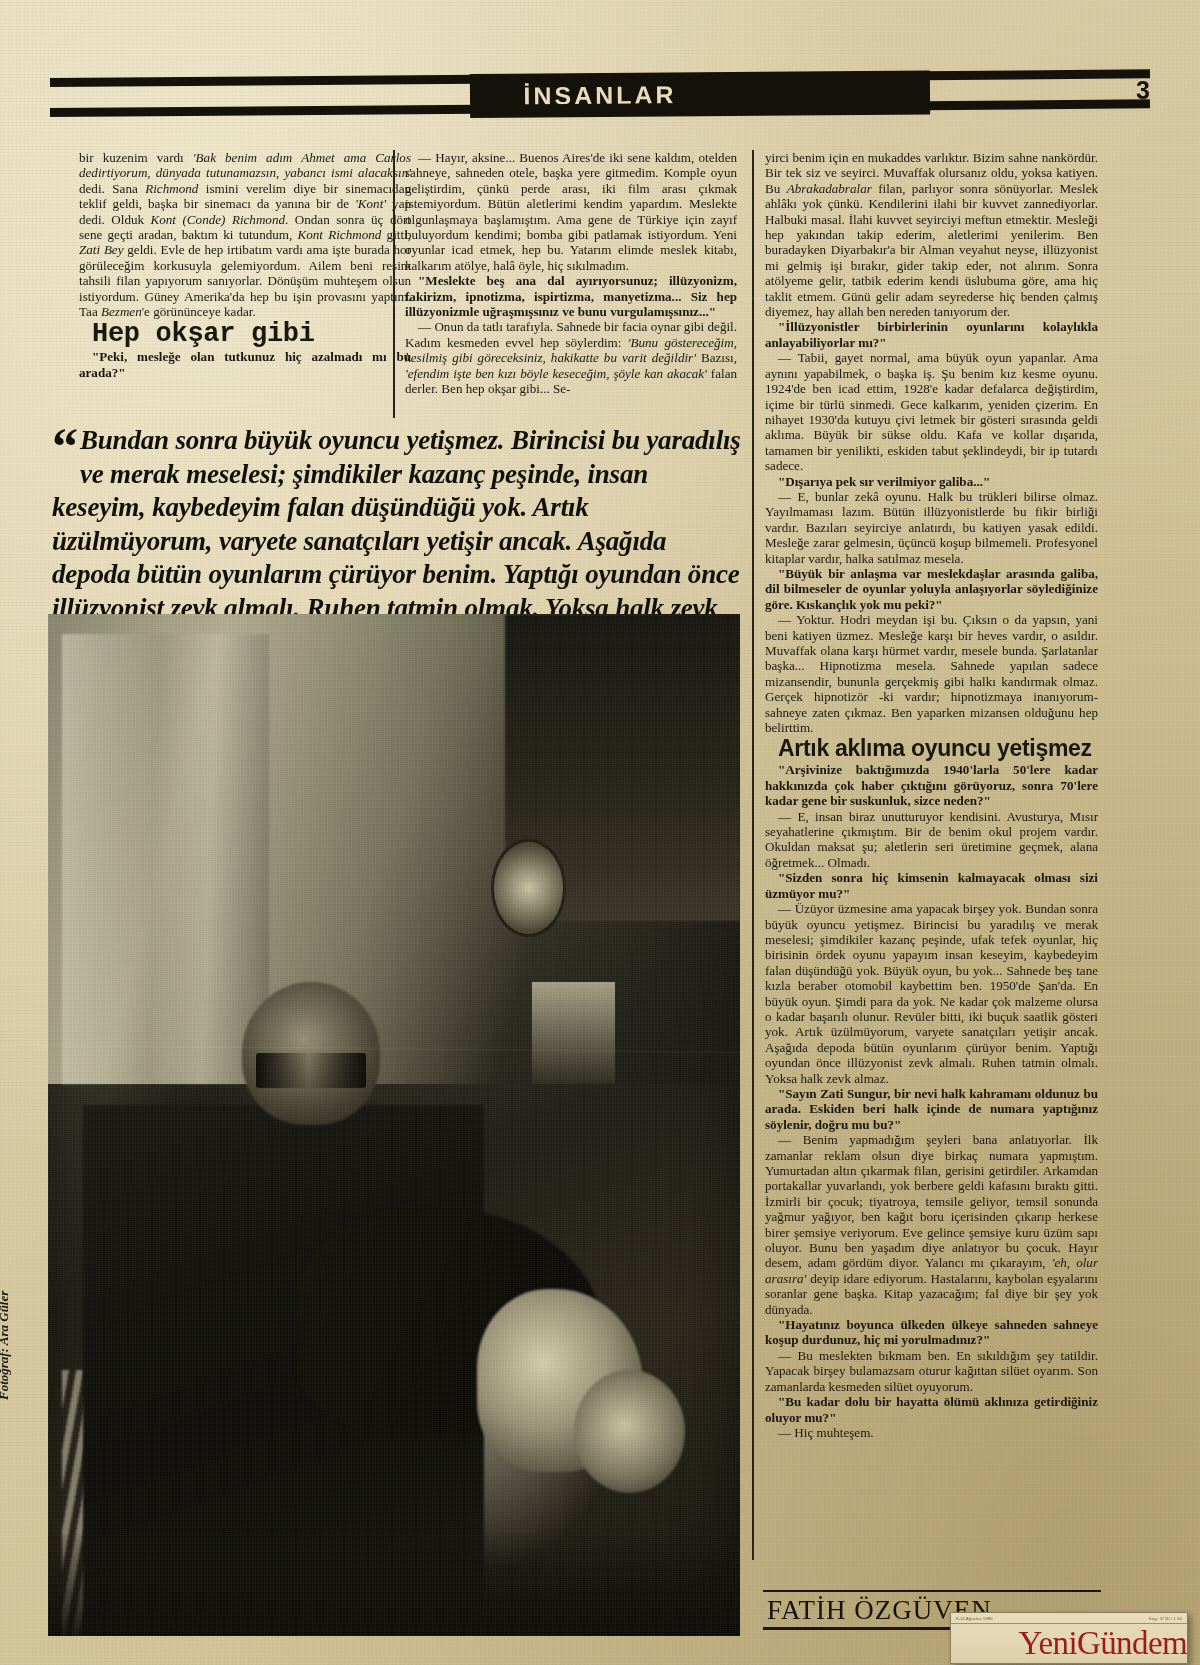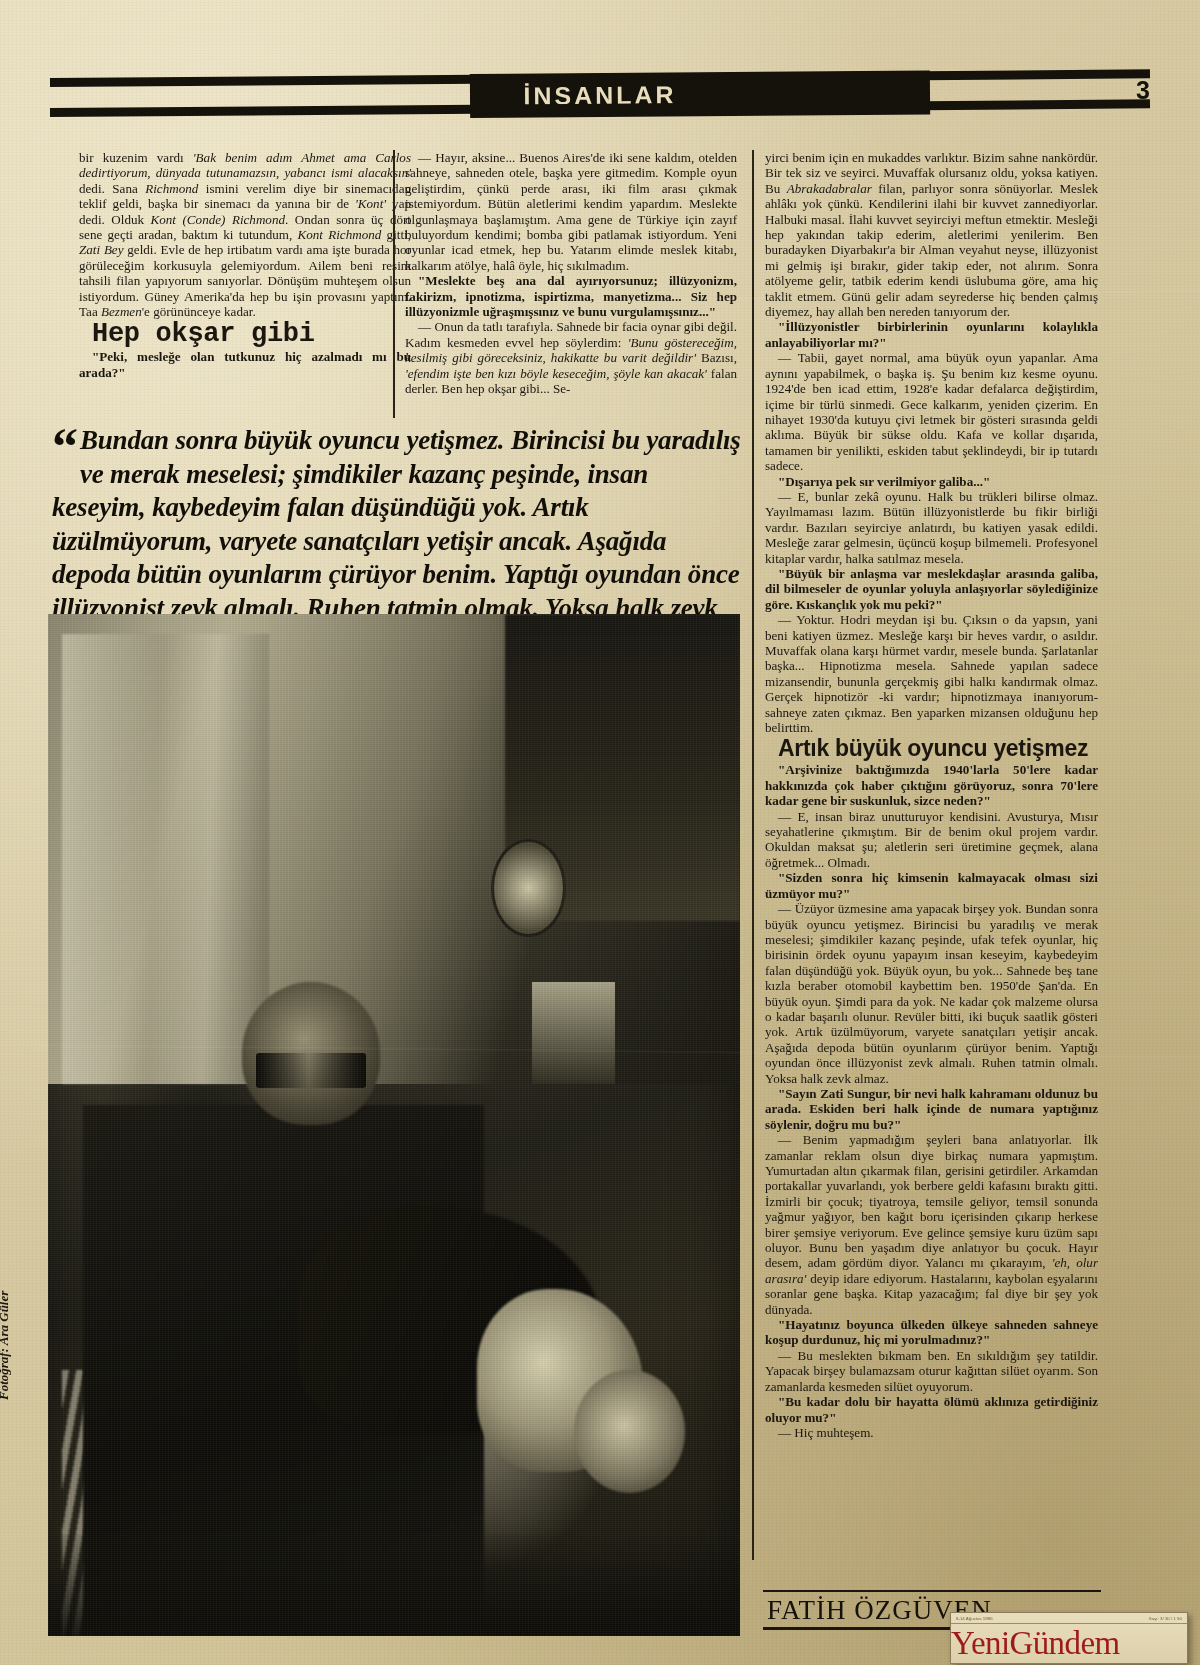--- a/index.html
+++ b/index.html
@@ -151,21 +151,21 @@
     box-shadow:3px 3px 6px rgba(0,0,0,.35);
     overflow:hidden;
   }
   .logo-top{
     height:10px;border-bottom:1px solid #9b8d66;
     display:flex;justify-content:space-between;align-items:center;
     padding:0 5px;font-size:4.4px;font-family:"Liberation Sans",sans-serif;color:#6d5f3d;
   }
   .logo-name{
     font-family:"Liberation Serif",serif;font-size:33px;line-height:37px;
-    color:#9e1b1b;text-align:left;letter-spacing:-0.6px;padding-top:1px;
+    color:#9e1b1b;text-align:right;letter-spacing:-0.6px;padding-top:1px;
   }
 
   
   .crease{position:absolute;background:rgba(255,255,255,.22);pointer-events:none;}
 </style>
 </head>
 <body>
 
 <div class="paper"></div>
 <div class="grain"></div>
@@ -219,21 +219,21 @@
   <div class="photo-credit">Fotoğraf: Ara Güler</div>
 
   <div class="col" id="col3">
     <p class="noind"><span>yirci benim için en mukaddes varlıktır. Bizim sahne nankördür. Bir tek siz ve seyirci. Muvaffak olursanız oldu, yoksa katiyen. Bu </span><i>Abrakadabralar</i><span> filan, parlıyor sonra sönüyorlar. Meslek ahlâkı yok çünkü. Kendilerini ilahi bir kuvvet zannediyorlar. Halbuki masal. İlahi kuvvet seyirciyi meftun etmektir. Mesleği hep yakından takip ederim, aletlerimi yenilerim. Ben buradayken Diyarbakır'a bir Alman veyahut neyse, illüzyonist mi gelmiş işi bırakır, gider takip eder, not alırım. Sonra atölyeme gelir, tatbik ederim kendi üslubuma göre, ama hiç taklit etmem. Günü gelir adam seyrederse hiç benden çalmış diyemez, hay allah ben nereden tanıyorum der.</span></p>
     <p class="q">"İllüzyonistler birbirlerinin oyunlarını kolaylıkla anlayabiliyorlar mı?"</p>
     <p>— Tabii, gayet normal, ama büyük oyun yapanlar. Ama aynını yapabilmek, o başka iş. Şu benim kız kesme oyunu. 1924'de ben icad ettim, 1928'e kadar defalarca değiştirdim, içime bir türlü sinmedi. Gece kalkarım, yeniden çizerim. En nihayet 1930'da kutuyu çivi letmek bir gösteri sırasında geldi aklıma. Büyük bir sükse oldu. Kafa ve kollar dışarıda, tamamen bir yenilikti, eskiden tabut şeklindeydi, bir ip tutardı sadece.</p>
     <p class="q">"Dışarıya pek sır verilmiyor galiba..."</p>
     <p>— E, bunlar zekâ oyunu. Halk bu trükleri bilirse olmaz. Yayılmaması lazım. Bütün illüzyonistlerde bu fikir birliği vardır. Bazıları seyirciye anlatırdı, bu katiyen yasak edildi. Mesleğe zarar gelmesin, üçüncü koşup bilmemeli. Profesyonel kitaplar vardır, halka satılmaz mesela.</p>
     <p class="q">"Büyük bir anlaşma var meslekdaşlar arasında galiba, dil bilmeseler de oyunlar yoluyla anlaşıyorlar söylediğinize göre. Kıskançlık yok mu peki?"</p>
     <p>— Yoktur. Hodri meydan işi bu. Çıksın o da yapsın, yani beni katiyen üzmez. Mesleğe karşı bir heves vardır, o asıldır. Muvaffak olana karşı hürmet vardır, mesele bunda. Şarlatanlar başka... Hipnotizma mesela. Sahnede yapılan sadece mizansendir, bununla gerçekmiş gibi halkı kandırmak olmaz. Gerçek hipnotizör -ki vardır; hipnotizmaya inanıyorum- sahneye zaten çıkmaz. Ben yaparken mizansen olduğunu hep belirttim.</p>
-    <p class="sub-h sans">Artık büyük oyuncu yetişmez</p>
+    <p class="sub-h sans">Artık aklıma oyuncu yetişmez</p>
     <p class="q">"Arşivinize baktığımızda 1940'larla 50'lere kadar hakkınızda çok haber çıktığını görüyoruz, sonra 70'lere kadar gene bir suskunluk, sizce neden?"</p>
     <p>— E, insan biraz unutturuyor kendisini. Avusturya, Mısır seyahatlerine çıkmıştım. Bir de benim okul projem vardır. Okuldan maksat şu; aletlerin seri üretimine geçmek, alana öğretmek... Olmadı.</p>
     <p class="q">"Sizden sonra hiç kimsenin kalmayacak olması sizi üzmüyor mu?"</p>
     <p>— Üzüyor üzmesine ama yapacak birşey yok. Bundan sonra büyük oyuncu yetişmez. Birincisi bu yaradılış ve merak meselesi; şimdikiler kazanç peşinde, ufak tefek oyunlar, hiç birisinin ördek oyunu yapayım insan keseyim, kaybedeyim falan düşündüğü yok. Büyük oyun, bu yok... Sahnede beş tane kızla beraber otomobil kaybettim ben. 1950'de Şan'da. En büyük oyun. Şimdi para da yok. Ne kadar çok malzeme olursa o kadar başarılı olunur. Revüler bitti, iki buçuk saatlik gösteri yok. Artık üzülmüyorum, varyete sanatçıları yetişir ancak. Aşağıda depoda bütün oyunlarım çürüyor benim. Yaptığı oyundan önce illüzyonist zevk almalı. Ruhen tatmin olmalı. Yoksa halk zevk almaz.</p>
     <p class="q">"Sayın Zati Sungur, bir nevi halk kahramanı oldunuz bu arada. Eskiden beri halk içinde de numara yaptığınız söylenir, doğru mu bu?"</p>
     <p><span>— Benim yapmadığım şeyleri bana anlatıyorlar. İlk zamanlar reklam olsun diye birkaç numara yapmıştım. Yumurtadan altın çıkarmak filan, gerisini getirdiler. Arkamdan portakallar yuvarlandı, yok berbere geldi kafasını bıraktı gitti. İzmirli bir çocuk; tiyatroya, temsile geliyor, temsil sonunda yağmur yağıyor, ben kağıt boru içerisinden çıkarıp herkese birer şemsiye veriyorum. Eve gelince şemsiye kuru üzüm sapı oluyor. Bunu ben yaşadım diye anlatıyor bu çocuk. Hayır desem, adam gördüm diyor. Yalancı mı çıkarayım, </span><i>'eh, olur arasıra'</i><span> deyip idare ediyorum. Hastalarını, kaybolan eşyalarını soranlar gene başka. Kitap yazacağım; fal diye bir şey yok dünyada.</span></p>
     <p class="q">"Hayatınız boyunca ülkeden ülkeye sahneden sahneye koşup durdunuz, hiç mi yorulmadınız?"</p>
     <p>— Bu meslekten bıkmam ben. En sıkıldığım şey tatildir. Yapacak birşey bulamazsam oturur kağıttan silüet oyarım. Son zamanlarda kesmeden silüet oyuyorum.</p>
     <p class="q">"Bu kadar dolu bir hayatta ölümü aklınıza getirdiğiniz oluyor mu?"</p>
     <p>— Hiç muhteşem.</p>

